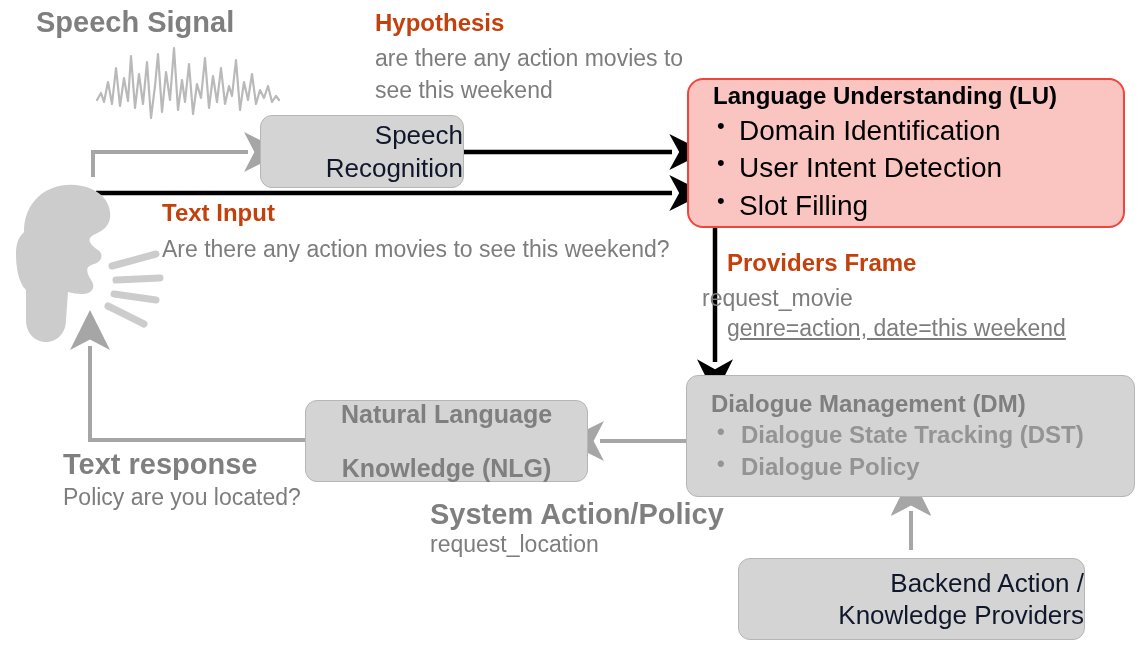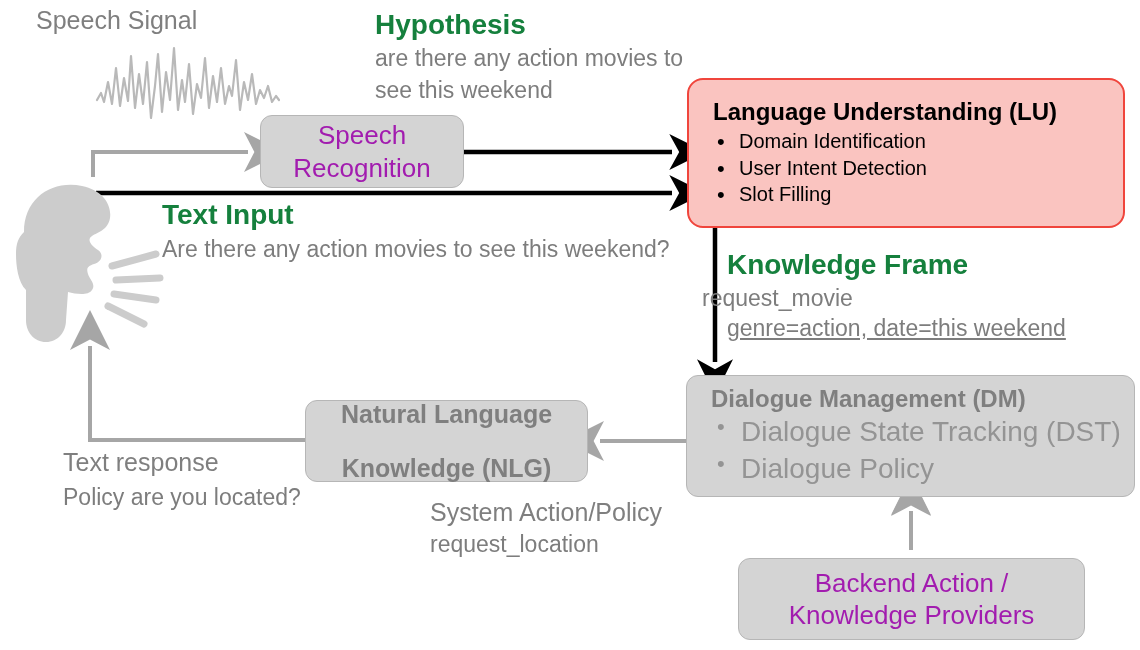--- a/index.html
+++ b/index.html
@@ -31,40 +31,40 @@
   }
 
   .gray-title{
     color:#7f7f7f;
     font-weight:bold;
     font-size:25px;
     text-align:center;
     line-height:1.22;
   }
   .gray-plain{
-    color:#a21caf;
+    color:#0f172a;
     font-size:26px;
-    text-align:center;
+    text-align:right;
     line-height:1.25;
   }
 
   .lu-title{
     color:#000000;
     font-weight:bold;
     font-size:24px;
     margin:0 0 2px 24px;
   }
   .lu-list{
     margin:0;
     padding:0 0 0 50px;
     list-style:none;
   }
   .lu-list li{
     color:#000000;
-    font-size:20px;
+    font-size:28px;
     line-height:1.33;
     position:relative;
   }
   .lu-list li:before{
     content:"\2022";
     position:absolute;
     left:-22px;
     top:-1px;
     font-size:22px;
   }
@@ -75,35 +75,36 @@
     font-size:24px;
     margin:0 0 1px 24px;
   }
   .dm-list{
     margin:0;
     padding:0 0 0 54px;
     list-style:none;
   }
   .dm-list li{
     color:#949494;
-    font-size:28px;
+    font-size:24px;
     line-height:1.3;
     position:relative;
+    font-weight:bold;
   }
   .dm-list li:before{
     content:"\2022";
     position:absolute;
     left:-24px;
     top:-1px;
     font-size:22px;
   }
 
   .lbl{position:absolute;white-space:nowrap;}
-  .lbl-gray{color:#7f7f7f;font-size:25px;}
-  .lbl-bold-black{color:#15803d;font-size:28px;font-weight:bold;}
+  .lbl-gray{color:#7f7f7f;font-size:29px;font-weight:bold;}
+  .lbl-bold-black{color:#c2410c;font-size:24px;font-weight:bold;}
   .lbl-sub{color:#7d7d7d;font-size:23px;}
 
   .head-icon{position:absolute;left:4px;top:170px;width:180px;height:190px;}
   .wave-icon{position:absolute;left:95px;top:38px;width:185px;height:95px;}
 </style>
 </head>
 <body>
 
 <div id="stage">
 
@@ -213,21 +214,21 @@
 
   <div class="lbl lbl-gray" style="left:36px;top:6px;">Speech Signal</div>
 
   <div class="lbl lbl-bold-black" style="left:375px;top:9px;">Hypothesis</div>
   <div class="lbl lbl-sub" style="left:375px;top:45px;">are there any action movies to</div>
   <div class="lbl lbl-sub" style="left:375px;top:77px;">see this weekend</div>
 
   <div class="lbl lbl-bold-black" style="left:162px;top:199px;">Text Input</div>
   <div class="lbl lbl-sub" style="left:162px;top:236px;">Are there any action movies to see this weekend?</div>
 
-  <div class="lbl lbl-bold-black" style="left:727px;top:249px;">Knowledge Frame</div>
+  <div class="lbl lbl-bold-black" style="left:727px;top:249px;">Providers Frame</div>
   <div class="lbl lbl-sub" style="left:702px;top:285px;">request_movie</div>
   <div class="lbl lbl-sub" style="left:727px;top:315px;text-decoration:underline;">genre=action, date=this weekend</div>
 
   <div class="lbl lbl-gray" style="left:430px;top:498px;">System Action/Policy</div>
   <div class="lbl lbl-sub" style="left:430px;top:531px;">request_location</div>
 
   <div class="lbl lbl-gray" style="left:63px;top:448px;">Text response</div>
   <div class="lbl lbl-sub" style="left:63px;top:484px;">Policy are you located?</div>
 
 </div>

